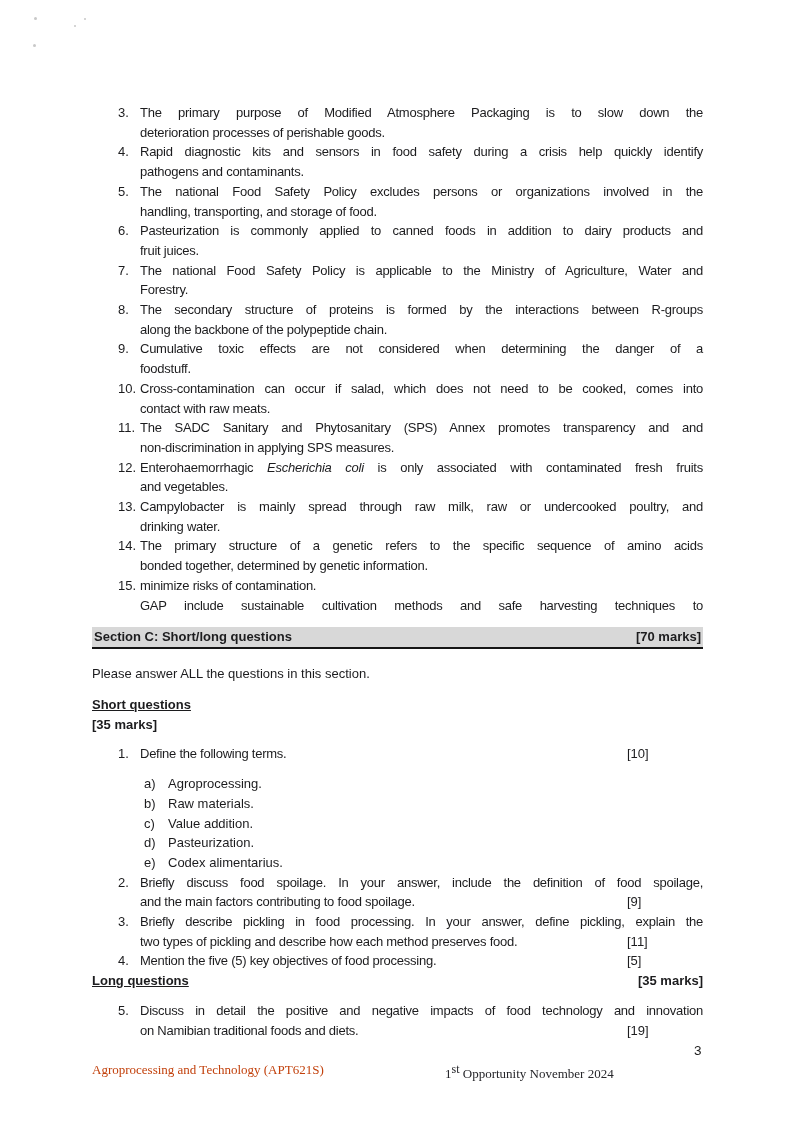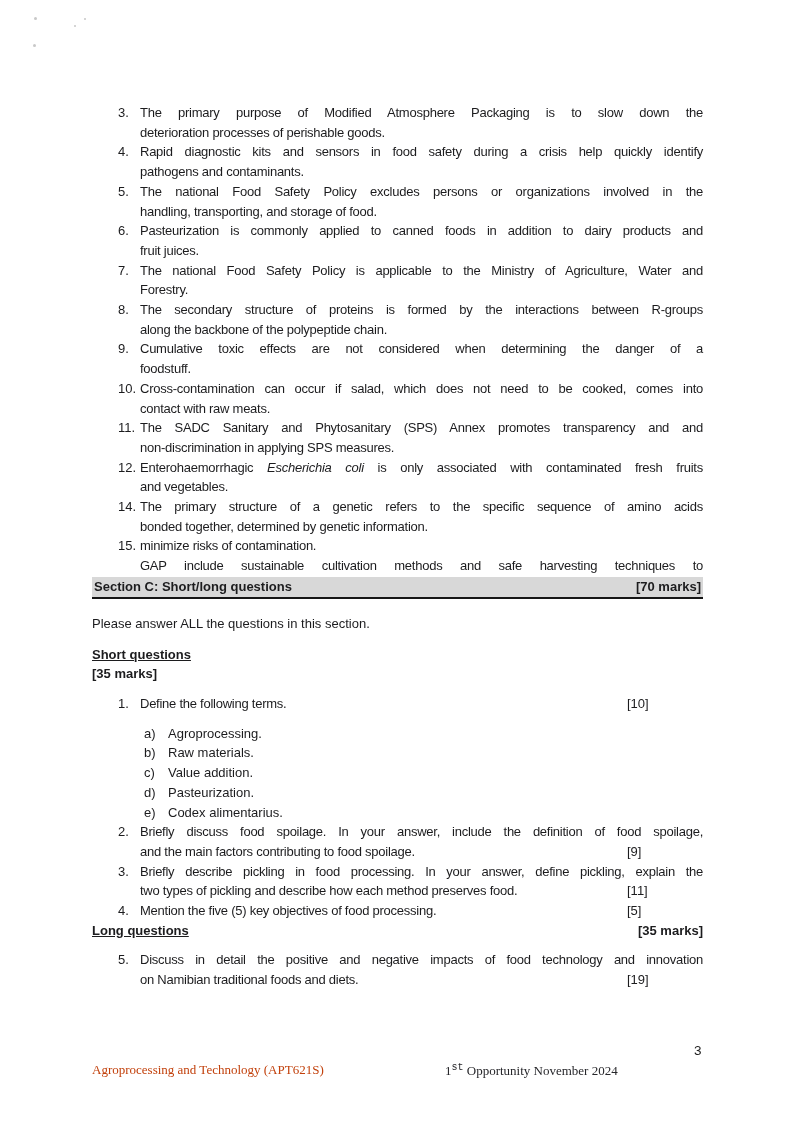--- a/index.html
+++ b/index.html
@@ -13,34 +13,34 @@
   .body{flex:1;min-width:0;}
   .line{position:relative;line-height:19.7px;letter-spacing:-0.25px;}
   .line.just{text-align:justify;text-align-last:justify;}
   .it{font-style:italic;}
   .marks{position:absolute;left:487px;top:0;letter-spacing:0;}
   .subs{margin-top:10px;margin-left:4px;}
   .subrow{display:flex;line-height:19.7px;}
   .sublet{flex:0 0 24px;}
   
   .section-bar{box-sizing:border-box;display:flex;justify-content:space-between;
-    width:611px;height:22px;line-height:20px;padding:0 2px;margin-top:1px;
+    width:611px;height:22px;line-height:20px;padding:0 2px;margin-top:12px;
     background:#d8d8d8;border-bottom:2px solid #161616;font-weight:700;}
   .instruction{margin-top:15px;line-height:19.7px;}
   .row-heading{display:flex;justify-content:space-between;font-weight:700;line-height:19.7px;}
   .row-heading.short{margin-top:11px;flex-direction:column;}
   .row-heading.long{margin-top:0;gap:48px;}
   .u{text-decoration:underline;}
   #short-list,#long-list{margin-top:10px;}
   
   .footer-course{position:absolute;left:92px;top:1062px;font-family:"Liberation Serif",serif;
     font-size:13px;color:#c2410c;}
   .footer-session{position:absolute;left:445px;top:1062px;font-family:"Liberation Serif",serif;
     font-size:13px;color:#26262a;}
-  .footer-session sup{font-size:10px;font-family:Liberation Mono, monospace;}
+  .footer-session sup{font-size:12px;}
   .page-num{position:absolute;left:694px;top:1043px;font-size:13.5px;color:#222;}
   
   .speck{position:absolute;background:#9a9a9a;opacity:.55;border-radius:50%;}
 </style>
 </head>
 <body>
 
 <div class="page">
   <div class="speck" style="left:34px;top:17px;width:3px;height:3px;"></div>
   <div class="speck" style="left:84px;top:18px;width:2px;height:2px;"></div>
@@ -110,20 +110,27 @@
           <div class="body">
             <div class="line just">The SADC Sanitary and Phytosanitary (SPS) Annex promotes transparency and and</div>
             <div class="line">non-discrimination in applying SPS measures.</div>
           </div>
         </div>
         <div class="item">
           <span class="num">12.</span>
           <div class="body">
             <div class="line just">Enterohaemorrhagic <span class="it">Escherichia coli</span> is only associated with contaminated fresh fruits</div>
             <div class="line">and vegetables.</div>
+          </div>
+        </div>
+        <div class="item">
+          <span class="num">13.</span>
+          <div class="body">
+            <div class="line just">Campylobacter is mainly spread through raw milk, raw or undercooked poultry, and</div>
+            <div class="line">drinking water.</div>
           </div>
         </div>
         <div class="item">
           <span class="num">14.</span>
           <div class="body">
             <div class="line just">The primary structure of a genetic refers to the specific sequence of amino acids</div>
             <div class="line">bonded together, determined by genetic information.</div>
           </div>
         </div>
         <div class="item">

